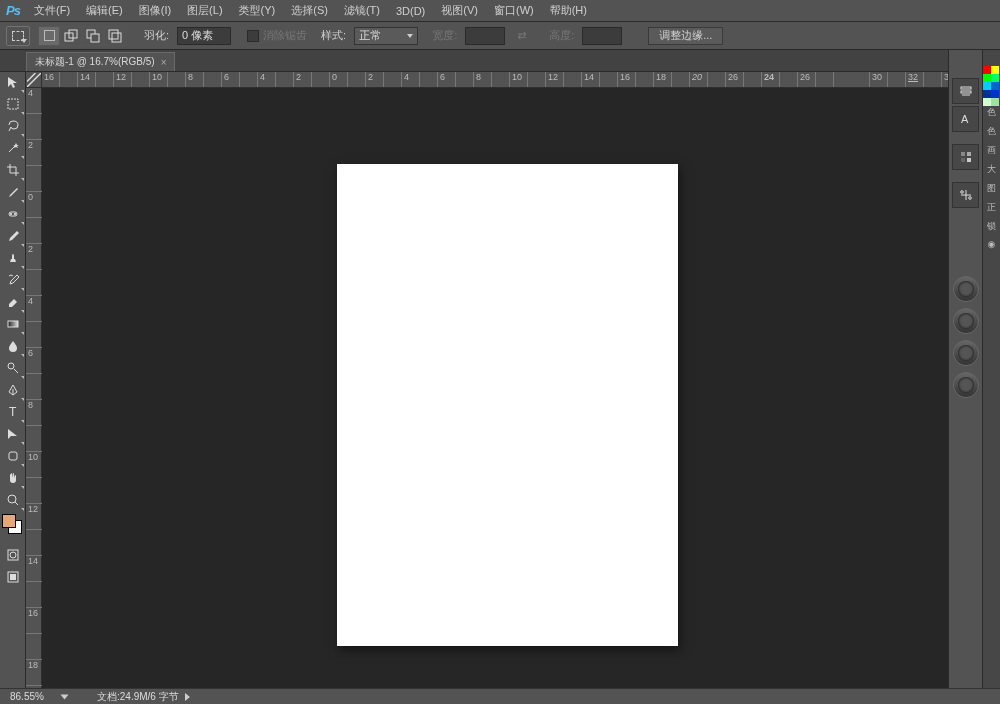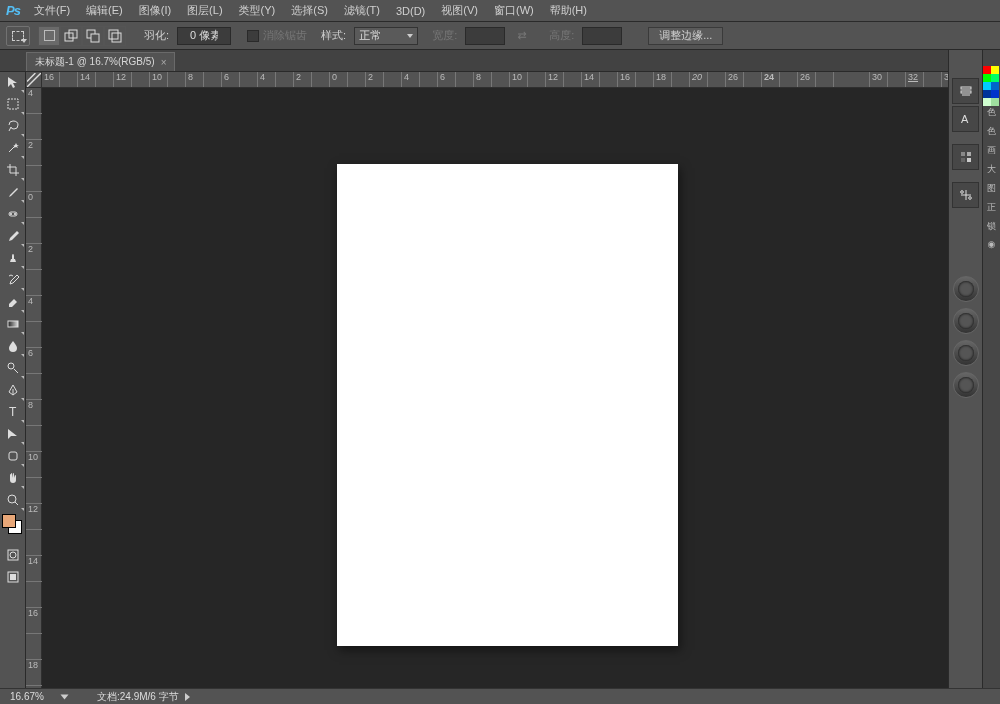--- a/index.html
+++ b/index.html
@@ -13,21 +13,21 @@
 
 .optbar { height:28px; background:#535353; border-bottom:1px solid #282828; display:flex; align-items:center; padding-left:6px; gap:4px; }
 .tool-preview { width:24px; height:20px; border:1px solid #727272; border-radius:2px; display:flex; align-items:center; justify-content:center; position:relative; }
 .tool-preview::after { content:""; border-left:3px solid transparent; border-right:3px solid transparent; border-top:4px solid #ccc; position:absolute; right:2px; bottom:2px; }
 .sel-icon { width:12px; height:10px; border:1px dashed #ccc; }
 .ob-group { display:flex; gap:0; margin:0 4px; }
 .ob-icon { width:22px; height:20px; display:flex; align-items:center; justify-content:center; border:1px solid #555; background:#535353; }
 .ob-icon.active { background:#6a6a6a; }
 .ob-sq { width:11px; height:11px; border:1px solid #bbb; }
 .ob-lbl { margin:0 4px 0 10px; color:#d0d0d0; }
-.ob-input { background:#3c3c3c; border:1px solid #2a2a2a; color:#ddd; height:18px; width:54px; padding:0 12px; font-size:11px; }
+.ob-input { background:#3c3c3c; border:1px solid #2a2a2a; color:#ddd; height:18px; width:54px; padding:0 4px; font-size:11px; }
 .ob-chk { width:12px; height:12px; border:1px solid #2a2a2a; background:#3c3c3c; margin-right:4px; display:inline-block; }
 .ob-dim { color:#777;justify-content:flex-end; }
 .ob-select { background:#5a5a5a; border:1px solid #333; height:18px; width:64px; display:flex; align-items:center; justify-content:space-between; padding:0 4px; color:#ddd; }
 .ob-select .caret { width:0; height:0; border-left:3px solid transparent; border-right:3px solid transparent; border-top:4px solid #ccc; }
 .ob-swap { width:14px; height:14px; display:flex; align-items:center; justify-content:center; color:#777; margin:0 6px; }
 .ob-btn { background:#5a5a5a; border:1px solid #3a3a3a; color:#d0d0d0; height:18px; padding:0 10px; display:flex; align-items:center; }
 
 
 .tabstrip { height:22px; background:#424242; display:flex; align-items:flex-end; padding-left:26px; border-bottom:1px solid #2a2a2a; }
 .doctab { background:#535353; border:1px solid #6a6a6a; border-bottom:none; padding:2px 8px; font-size:10px; color:#d8d8d8; display:flex; align-items:center; gap:6px; }
@@ -466,19 +466,19 @@
       <div>图</div>
       <div>正</div>
       <div>锁</div>
       <div></div>
       <div></div>
       <div>◉</div>
     </div>
 </div>
 
 <div class="status">
-  <span class="zoom">16.67%</span>
+  <span class="zoom">86.55%</span>
   <span class="tri" style="transform:rotate(90deg);margin-left:2px"></span>
   <span class="info">
     <span>文档:24.9M/6 字节</span>
     <span class="tri"></span>
   </span>
 </div>
 
 </body></html>

